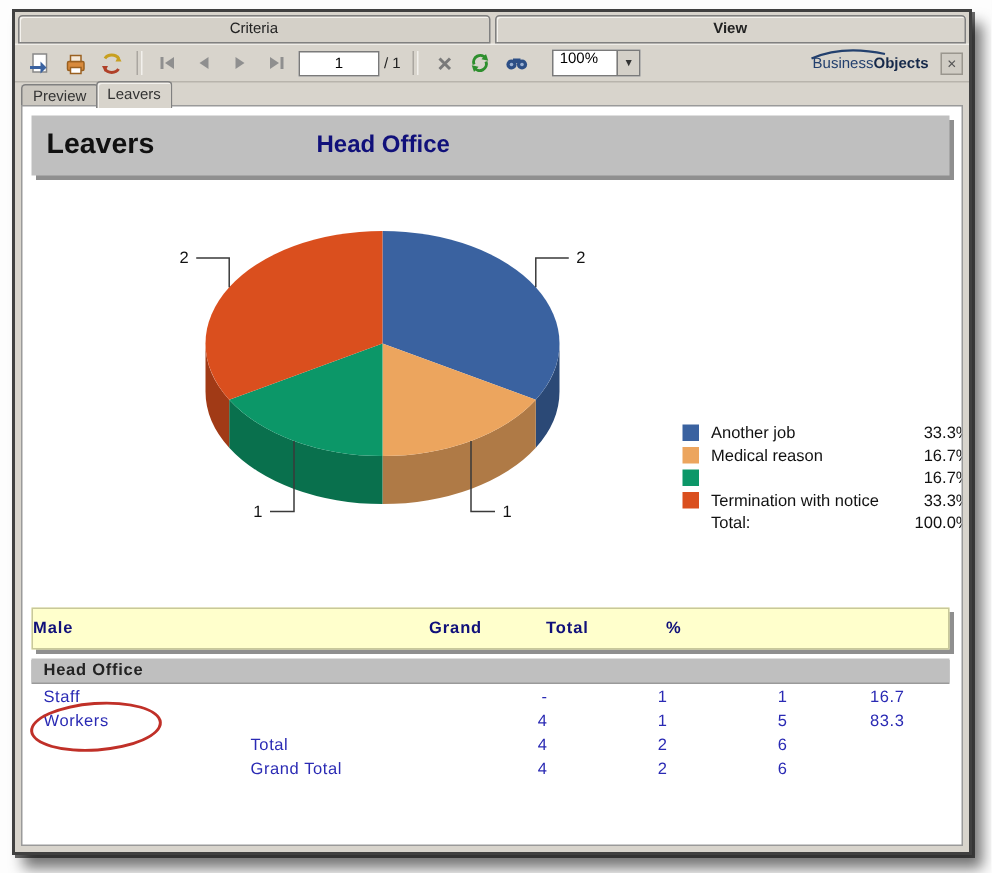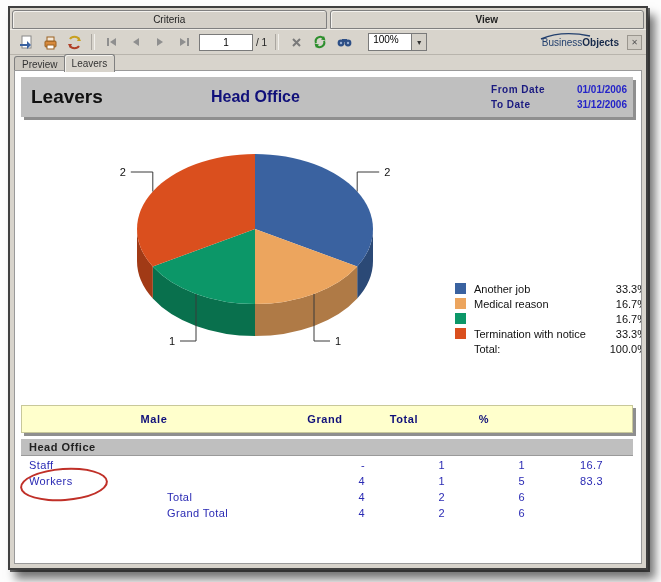--- a/index.html
+++ b/index.html
@@ -45,21 +45,21 @@
   .legend-row{display:flex;align-items:center;height:15px;justify-content:space-between;}
   .legend-swatch{width:11px;height:11px;margin-right:8px;flex:0 0 11px;}
   .legend-label{flex:1;}
   .legend-pct{width:44px;text-align:right;}
   
   .tbl{position:absolute;left:6px;right:8px;top:334px;}
   .tbl-grid{display:grid;grid-template-columns:1fr 78px 80px 80px 78px;padding-right:30px;}
   .tbl-head{background:#ffffcc;border:1px solid #c8c89a;box-shadow:3px 3px 0 #8f8f8f;height:26px;align-items:center;}
   .th{font-size:11px;font-weight:bold;color:#10107a;letter-spacing:.6px;}
   .th.lbl{padding-left:8px;}
-  .th.num{text-align:center;}
+  .th.num{text-align:left;}
   .group-band{margin-top:6px;background:#bfbfbf;height:16px;line-height:16px;font-size:11px;font-weight:bold;color:#222;padding-left:8px;letter-spacing:.5px;box-shadow:0 1px 0 #9a9a9a;}
   .trow{height:16px;align-items:center;}
   .td{font-size:11px;color:#2a2ab4;letter-spacing:.4px;}
   .td.lbl{padding-left:8px;position:relative;}
   .td.lbl.indent{padding-left:146px;}
   .td.num{text-align:right;}
   .circle-annot{position:absolute;left:-1px;top:-7px;width:84px;height:29px;border:2px solid #c03028;border-radius:50%;transform:rotate(-4deg);pointer-events:none;}
   .rows-pad{margin-top:2px;}
 </style>
 </head>
@@ -163,26 +163,20 @@
     <div class="subtabs">
       <div class="subtab">Preview</div>
       <div class="subtab active">Leavers</div>
     </div>
 
     <div class="report">
 
       <div class="rpt-header">
         <div class="rpt-title">Leavers</div>
         <div class="rpt-subtitle">Head Office</div>
-        <div class="rpt-dates">
-          <span class="date-label">From Date</span>
-          <span class="date-value">01/01/2006</span>
-          <span class="date-label">To Date</span>
-          <span class="date-value">31/12/2006</span>
-        </div>
       </div>
 
       <div class="chart-area">
         <svg id="pie" class="pie-svg" width="420" height="240" viewBox="0 0 420 240">
             <path d="M358,100 A118,75 0 0 1 342.1909976465638,137.5 L342.1909976465638,169.5 A118,75 0 0 0 358,132 Z" fill="#2b4976"></path>
             <path d="M342.1909976465638,137.5 A118,75 0 0 1 240,175 L240,207 A118,75 0 0 0 342.1909976465638,169.5 Z" fill="#af7a46"></path>
             <path d="M240,175 A118,75 0 0 1 137.80900235343623,137.5 L137.80900235343623,169.5 A118,75 0 0 0 240,207 Z" fill="#09704d"></path>
             <path d="M137.80900235343623,137.5 A118,75 0 0 1 122,100.00000000000001 L122,132 A118,75 0 0 0 137.80900235343623,169.5 Z" fill="#a13a16"></path>
             <path d="M240,100 L240,25 A118,75 0 0 1 342.1909976465638,137.5 Z" fill="#3a62a0"></path>
             <path d="M240,100 L342.1909976465638,137.5 A118,75 0 0 1 240,175 Z" fill="#eca55e"></path>

